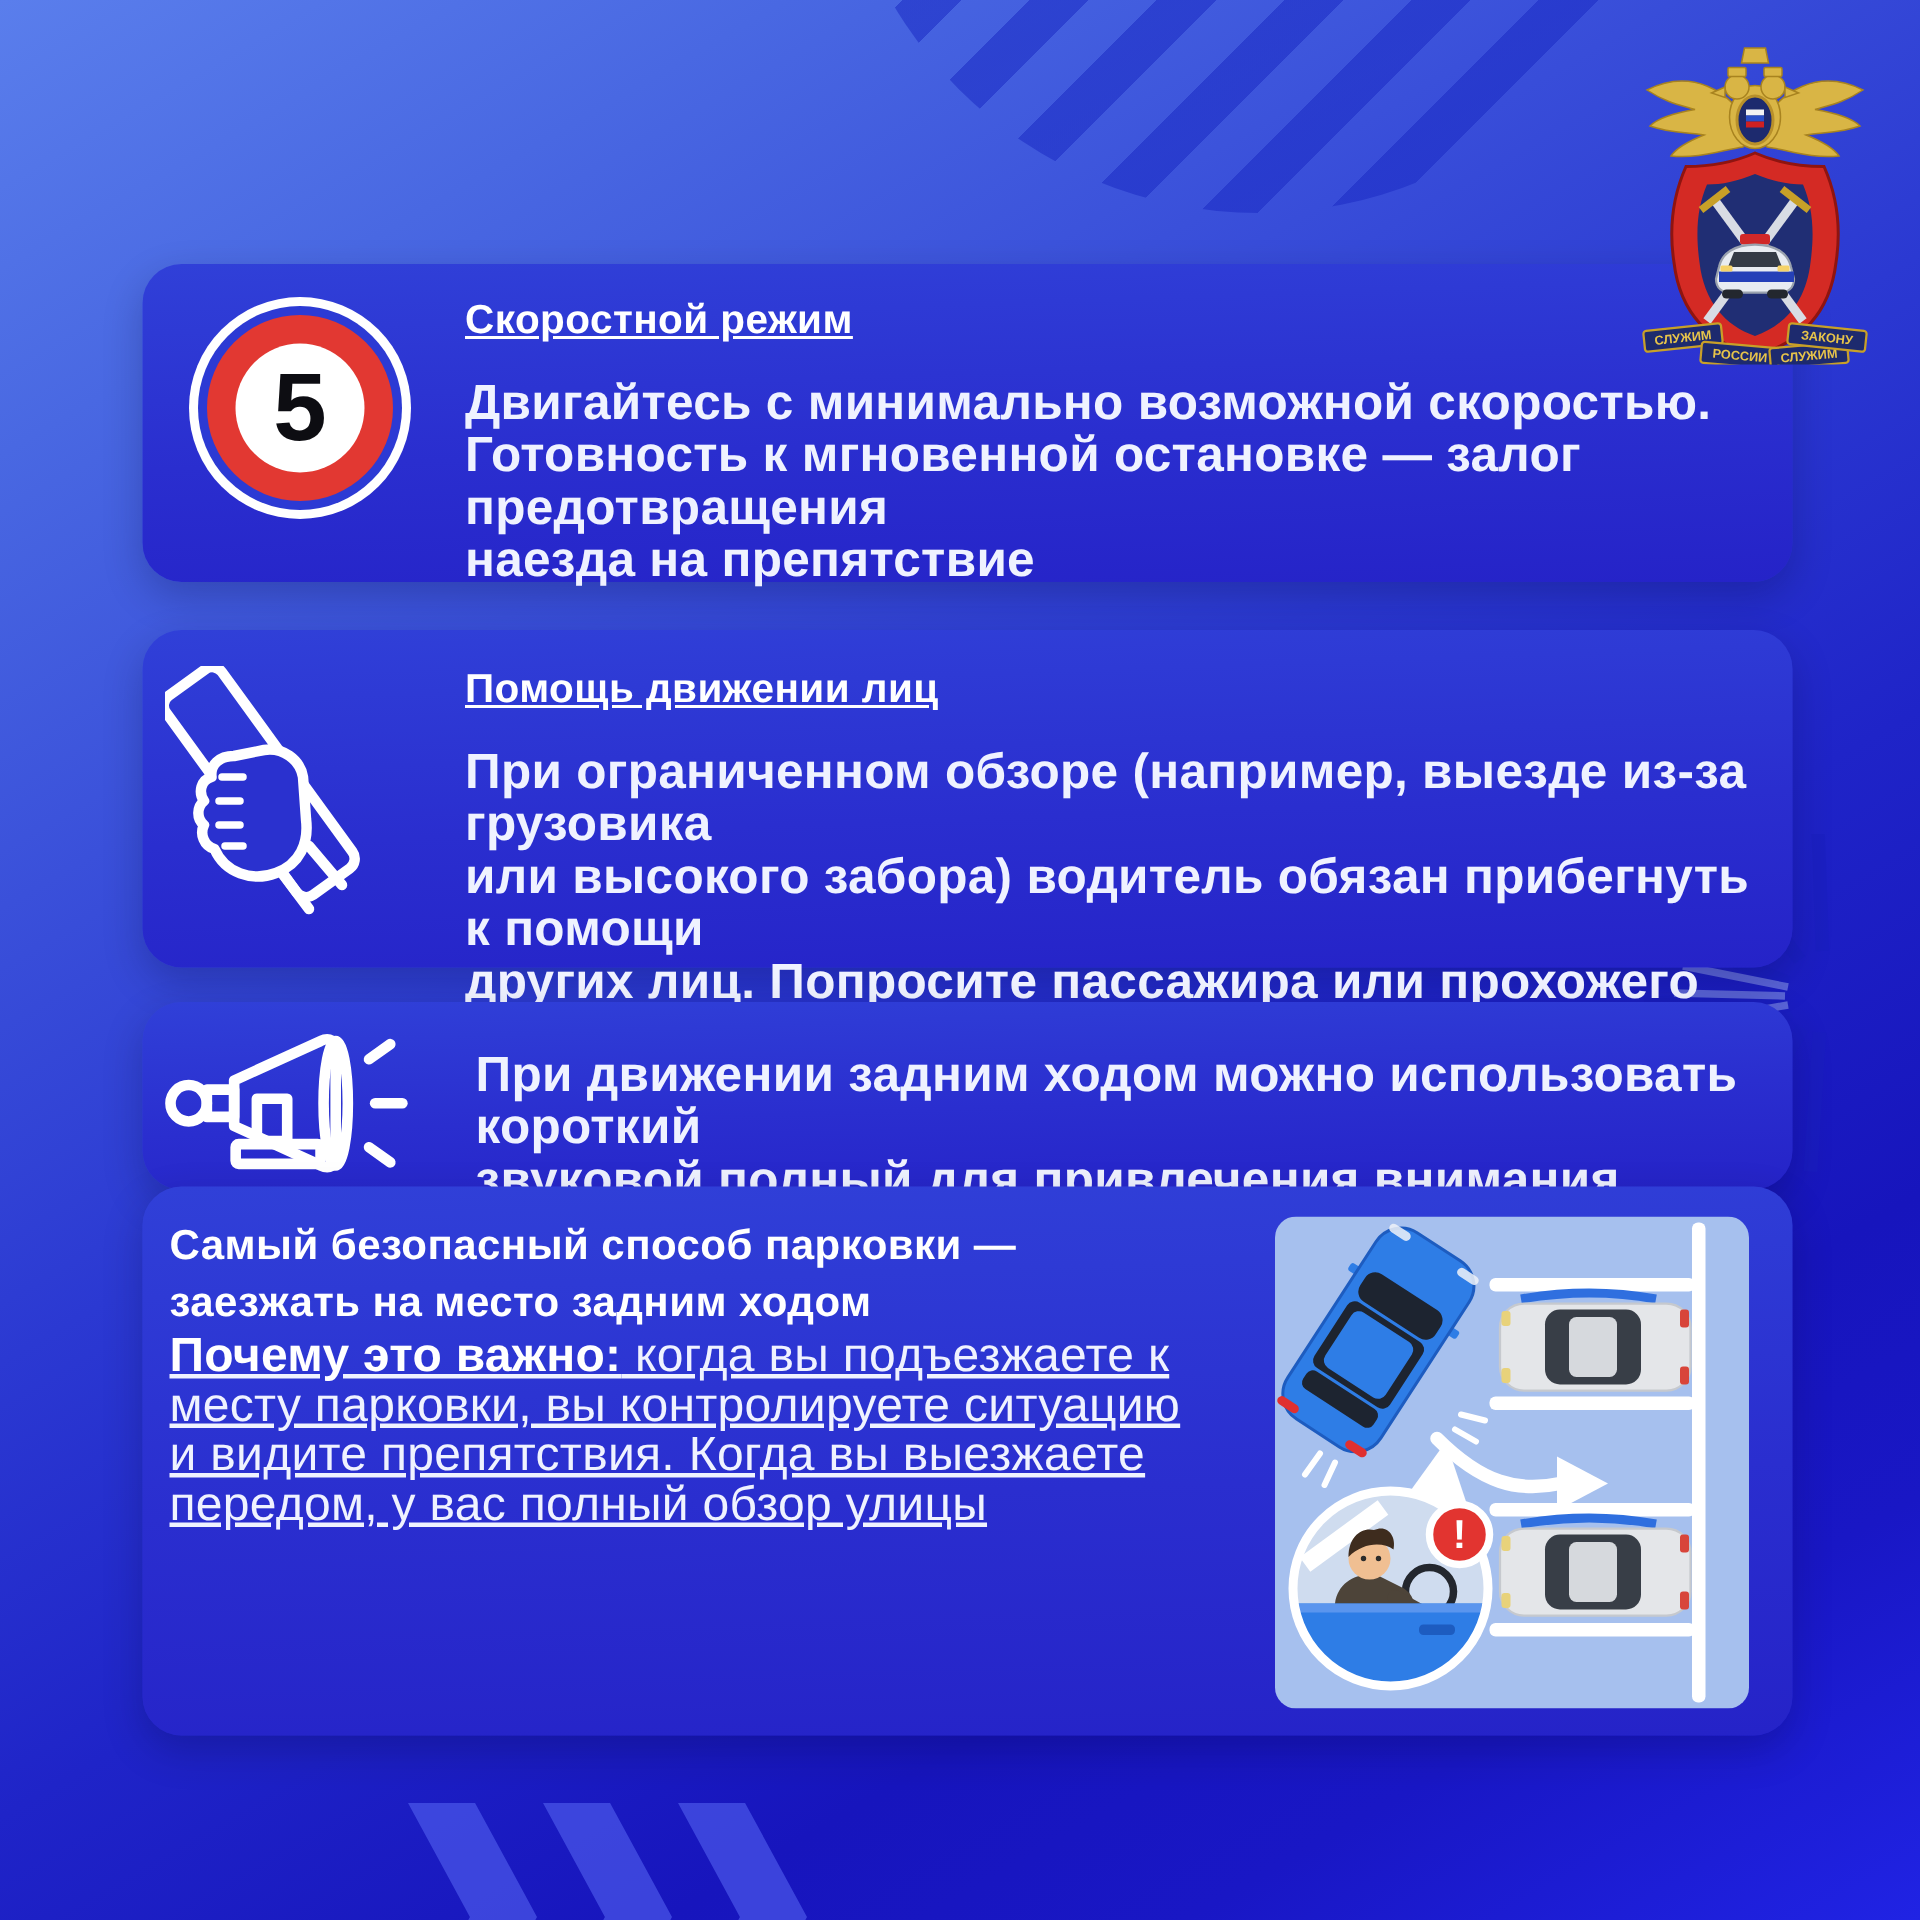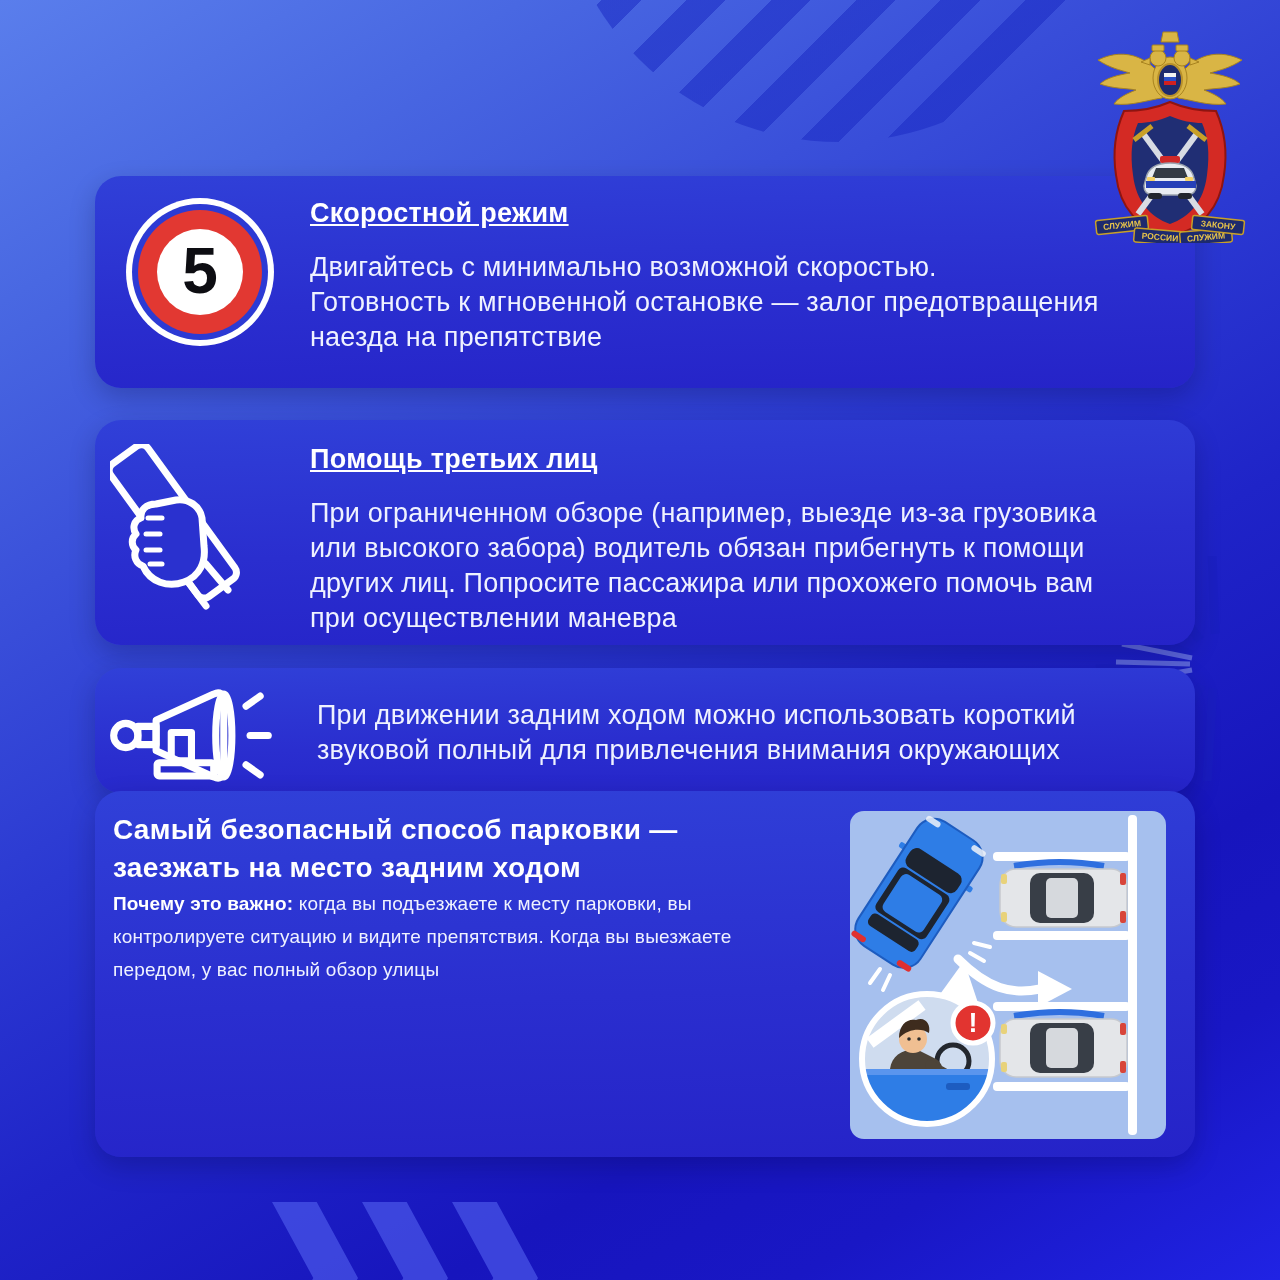--- a/index.html
+++ b/index.html
@@ -23,29 +23,29 @@
   .card{
     position:absolute;left:95px;width:1100px;border-radius:26px;z-index:2;
     background:linear-gradient(178deg,#3040d8 0%,#2a2ecf 55%,#2523c8 100%);
     box-shadow:0 10px 26px rgba(0,0,40,.22);
   }
   .card1{top:176px;height:212px}
   .card2{top:420px;height:225px}
   .card3{top:668px;height:125px}
   .card4{top:791px;height:366px}
   .card-title{position:absolute;color:#ffffff;font-weight:700;font-size:27px;letter-spacing:.3px;text-decoration:underline;}
-  .card-body{position:absolute;color:#eff2ff;font-size:27px;line-height:35px;font-weight:400;
+  .card-body{position:absolute;color:#eff2ff;font-size:33px;line-height:35px;font-weight:700;
     letter-spacing:.2px;white-space:pre-line;}
   .t1{left:215px;top:22px}
   .b1{left:215px;top:74px;width:880px}
   .t2{left:215px;top:24px}
   .b2{left:215px;top:76px;width:880px}
   .b3{left:222px;top:30px;width:880px}
   .t4{left:18px;top:20px;width:640px;font-size:28px;line-height:38px;white-space:pre-line;position:absolute;color:#fff;font-weight:700;letter-spacing:.3px;}
-  .p4{position:absolute;left:18px;width:690px;color:#eff2ff;font-size:19px;line-height:33px;letter-spacing:.2px;margin:0;}
+  .p4{position:absolute;left:18px;width:690px;color:#eff2ff;font-size:32px;line-height:33px;letter-spacing:.2px;margin:0;text-decoration:underline;}
   .p4 b{color:#ffffff;font-weight:700;}
   .p4.pa{top:96px}
   .p4.pb{top:238px}
   
   .sign{position:absolute;left:31px;top:22px;width:148px;height:148px;border-radius:50%;background:#ffffff;
     display:flex;align-items:center;justify-content:center;}
   .sign-blue{width:136px;height:136px;border-radius:50%;background:#2c3ad4;display:flex;align-items:center;justify-content:center;}
   .sign-red{width:124px;height:124px;border-radius:50%;background:#e23832;display:flex;align-items:center;justify-content:center;}
   .sign-core{width:86px;height:86px;border-radius:50%;background:#ffffff;display:flex;align-items:center;justify-content:center;}
   .sign-core span{color:#0d0d12;font-size:64px;font-weight:800;line-height:1;transform:translateY(-1px);}
@@ -165,21 +165,21 @@
         <g stroke-width="5">
           <line x1="38" y1="74" x2="52" y2="74"></line>
           <line x1="36" y1="90" x2="50" y2="90"></line>
           <line x1="36" y1="106" x2="50" y2="106"></line>
           <line x1="40" y1="120" x2="52" y2="120"></line>
         </g>
         <line x1="78" y1="138" x2="96" y2="162"></line>
         <line x1="96" y1="120" x2="118" y2="146"></line>
       </g>
     </svg>
-    <div class="card-title t2">Помощь третьих лиц</div>
+    <div class="card-title t2">Помощь движении лиц</div>
     <div class="card-body b2">При ограниченном обзоре (например, выезде из-за грузовика
 или высокого забора) водитель обязан прибегнуть к помощи
 других лиц. Попросите пассажира или прохожего помочь вам
 при осуществлении маневра</div>
   </div>
 
   <div class="card card3">
     <svg class="icon-svg" style="left:12px;top:20px" width="175" height="96" viewBox="0 0 170 95">
       <g stroke="#ffffff" stroke-width="7" fill="none" stroke-linecap="round" stroke-linejoin="round">
         <circle cx="17" cy="47" r="12"></circle>

